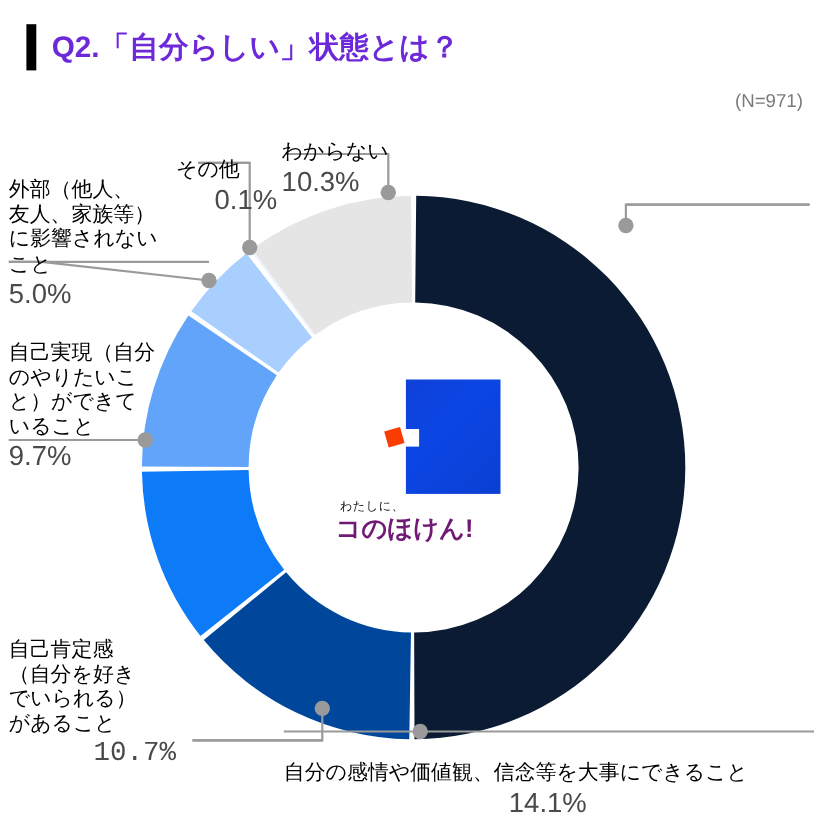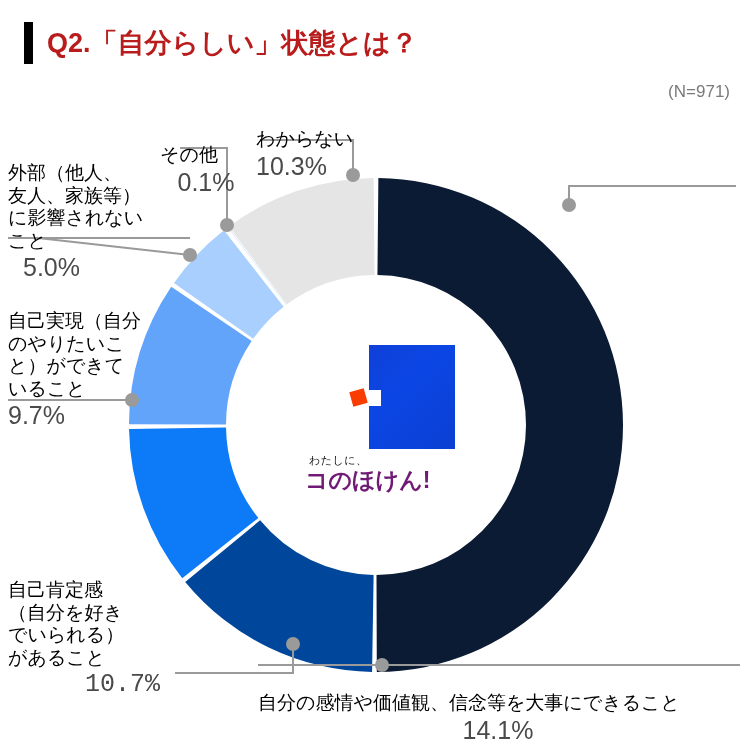--- a/index.html
+++ b/index.html
@@ -31,21 +31,21 @@
   }
   .title-rule {
     width: 9px;
     height: 42px;
     background: #000000;
     flex: none;
   }
   .title-text {
     font-size: 27px;
     font-weight: bold;
-    color: #b91c1c;
+    color: #6d28d9;
     letter-spacing: 0px;
     white-space: nowrap;
   }
   .sample-size {
     position: absolute;
     right: 20px;
     top: 82px;
     font-size: 17px;
     color: #7a7a7a;
   }
@@ -135,24 +135,24 @@
   .callout.align-left  { text-align: left; }
 
   
   #co-natural      { left: 520px; top: 122px; width: 212px; text-align: left; }
   #co-natural .pct { text-align: right; }
 
   #co-dontknow      { left: 256px; top: 106px; width: 110px; text-align: left; }
   #co-dontknow .pct { text-align: left; }
 
   #co-other      { left: 160px; top: 122px; width: 92px; text-align: left; }
-  #co-other .pct { text-align: center; }
+  #co-other .pct { text-align: right; }
 
   #co-external      { left: 8px;  top: 140px; width: 168px; text-align: left; }
-  #co-external .pct { text-align: left; margin-left: 15px; }
+  #co-external .pct { text-align: left; }
 
   #co-selfreal      { left: 8px;  top: 288px; width: 152px; text-align: left; }
   #co-selfreal .pct { text-align: left; }
 
   #co-esteem      { left: 8px;  top: 558px; width: 152px; text-align: left; font-family: Liberation Mono, monospace; }
   #co-esteem .pct { text-align: right; margin-left: 15px; }
 
   #co-values      { left: 258px; top: 670px; width: 480px; text-align: left; }
   #co-values .pct { text-align: center; }
 </style>

